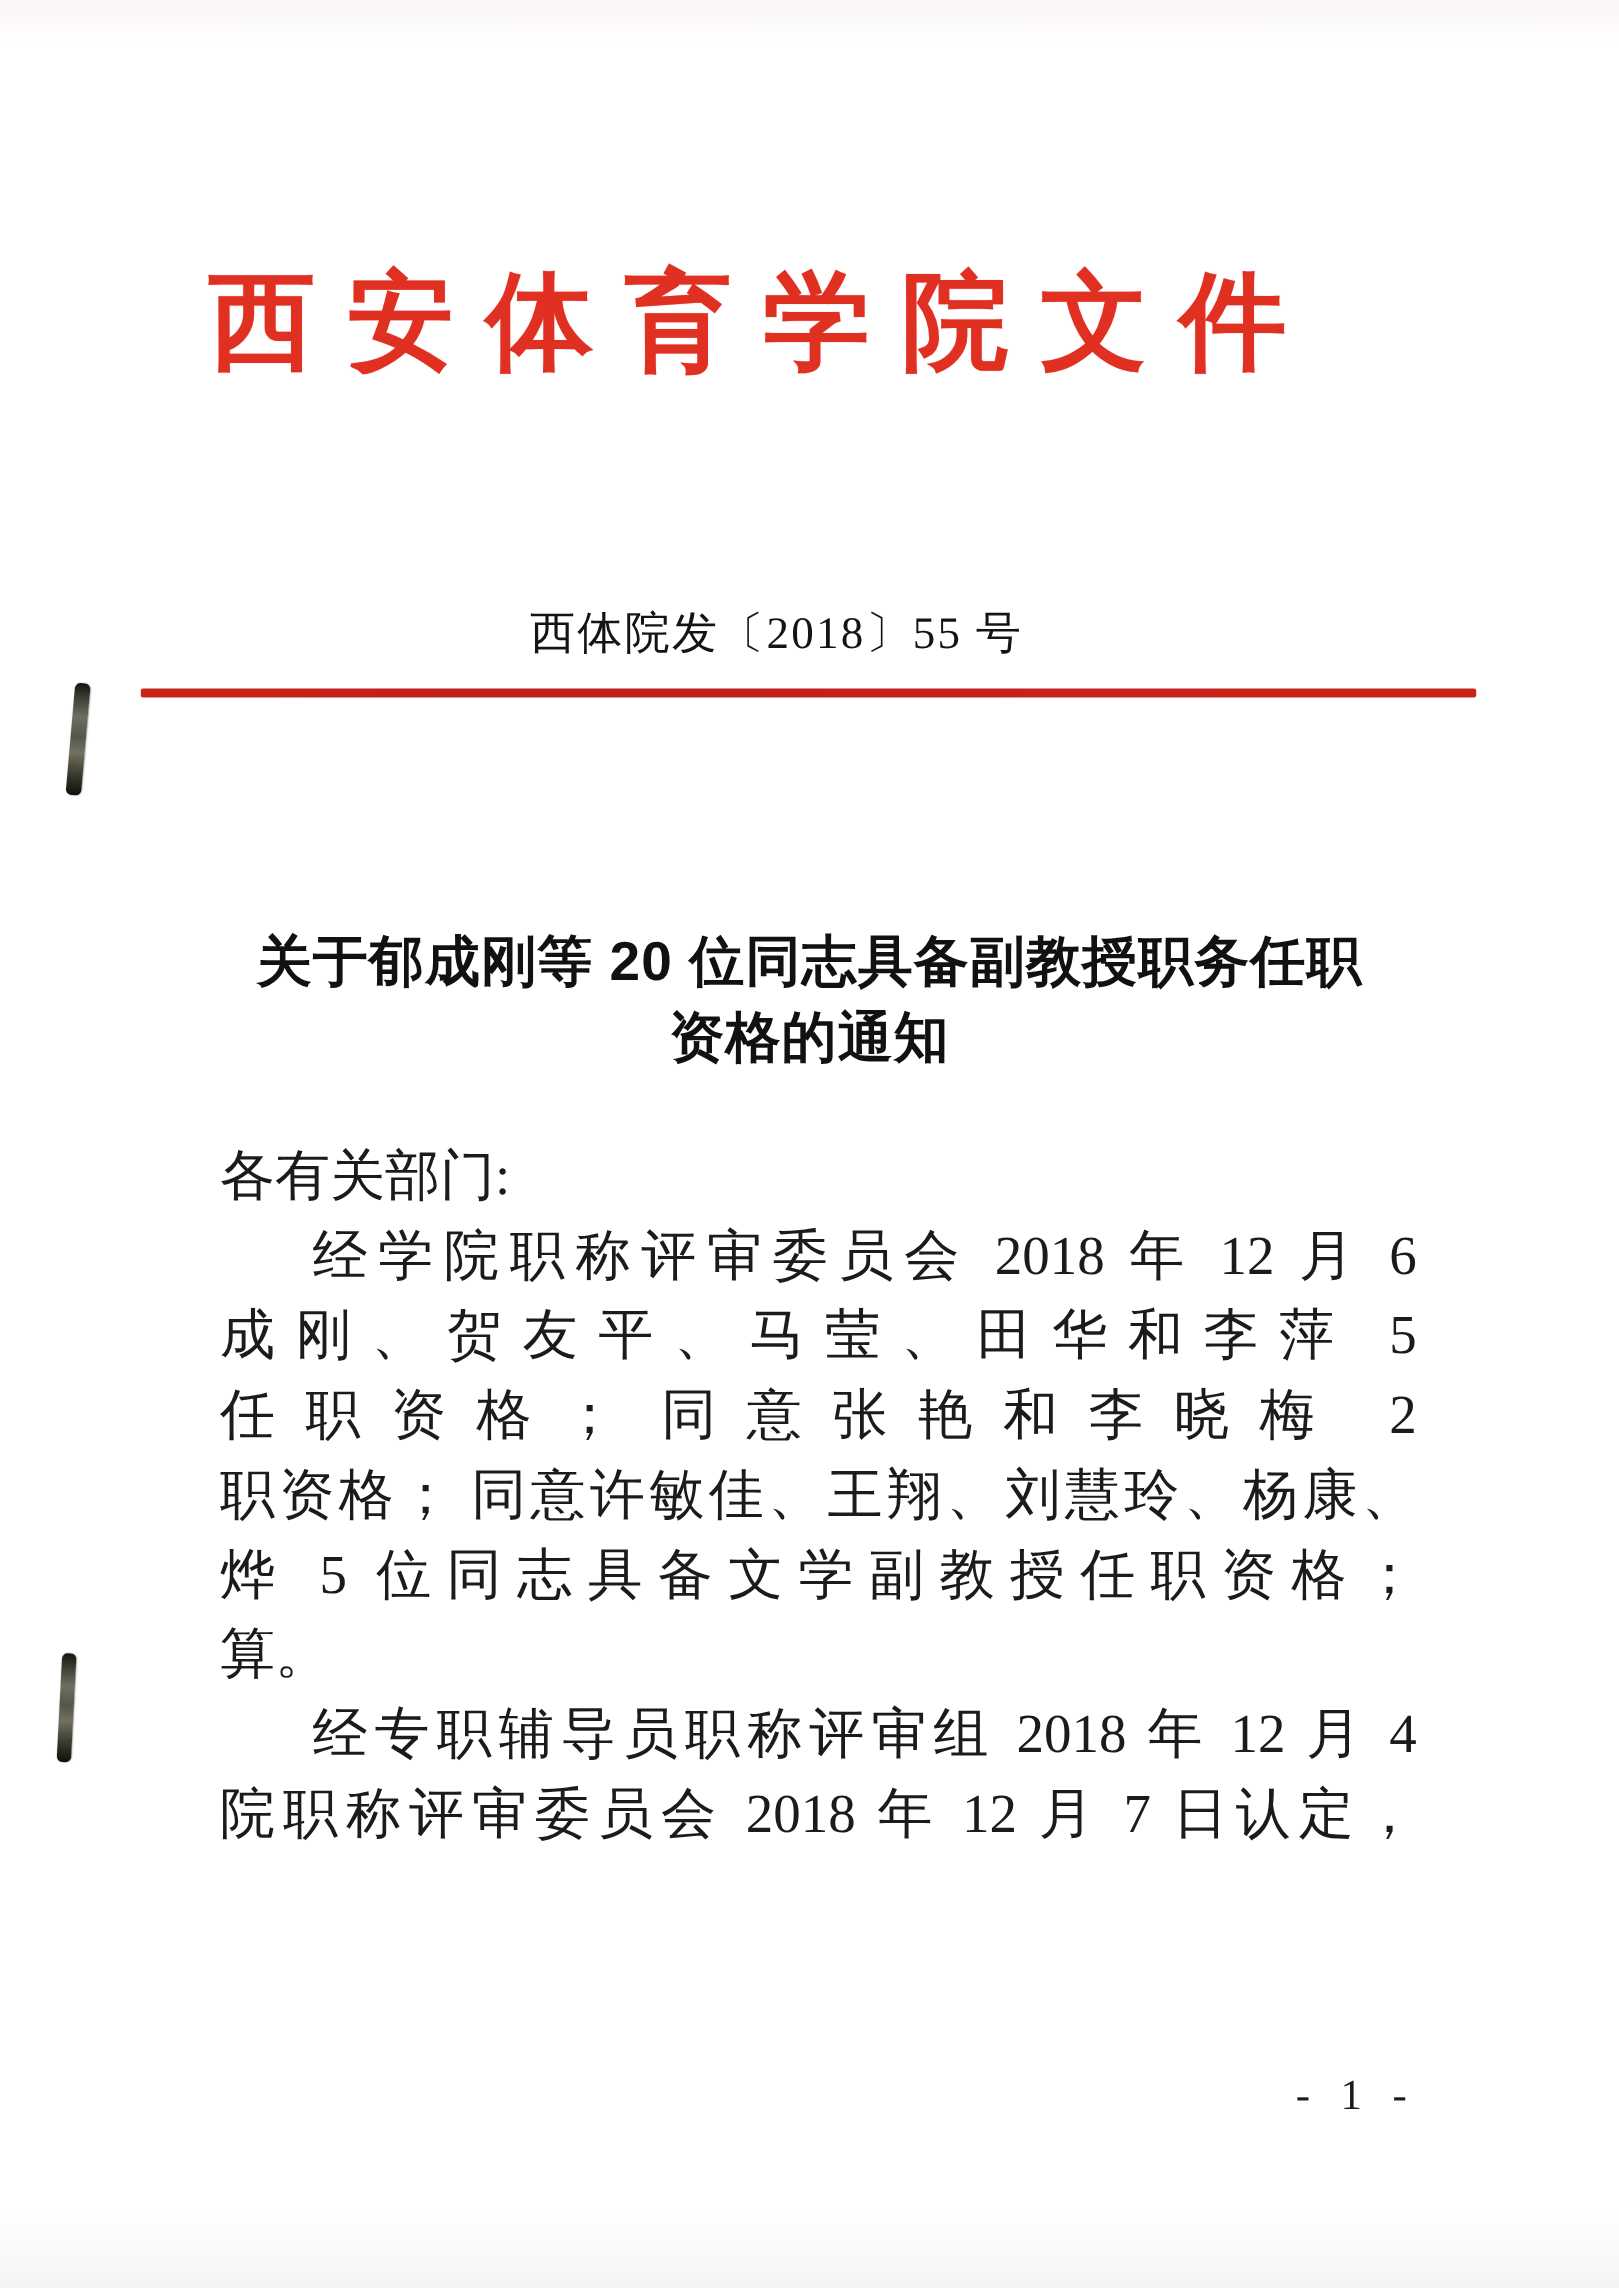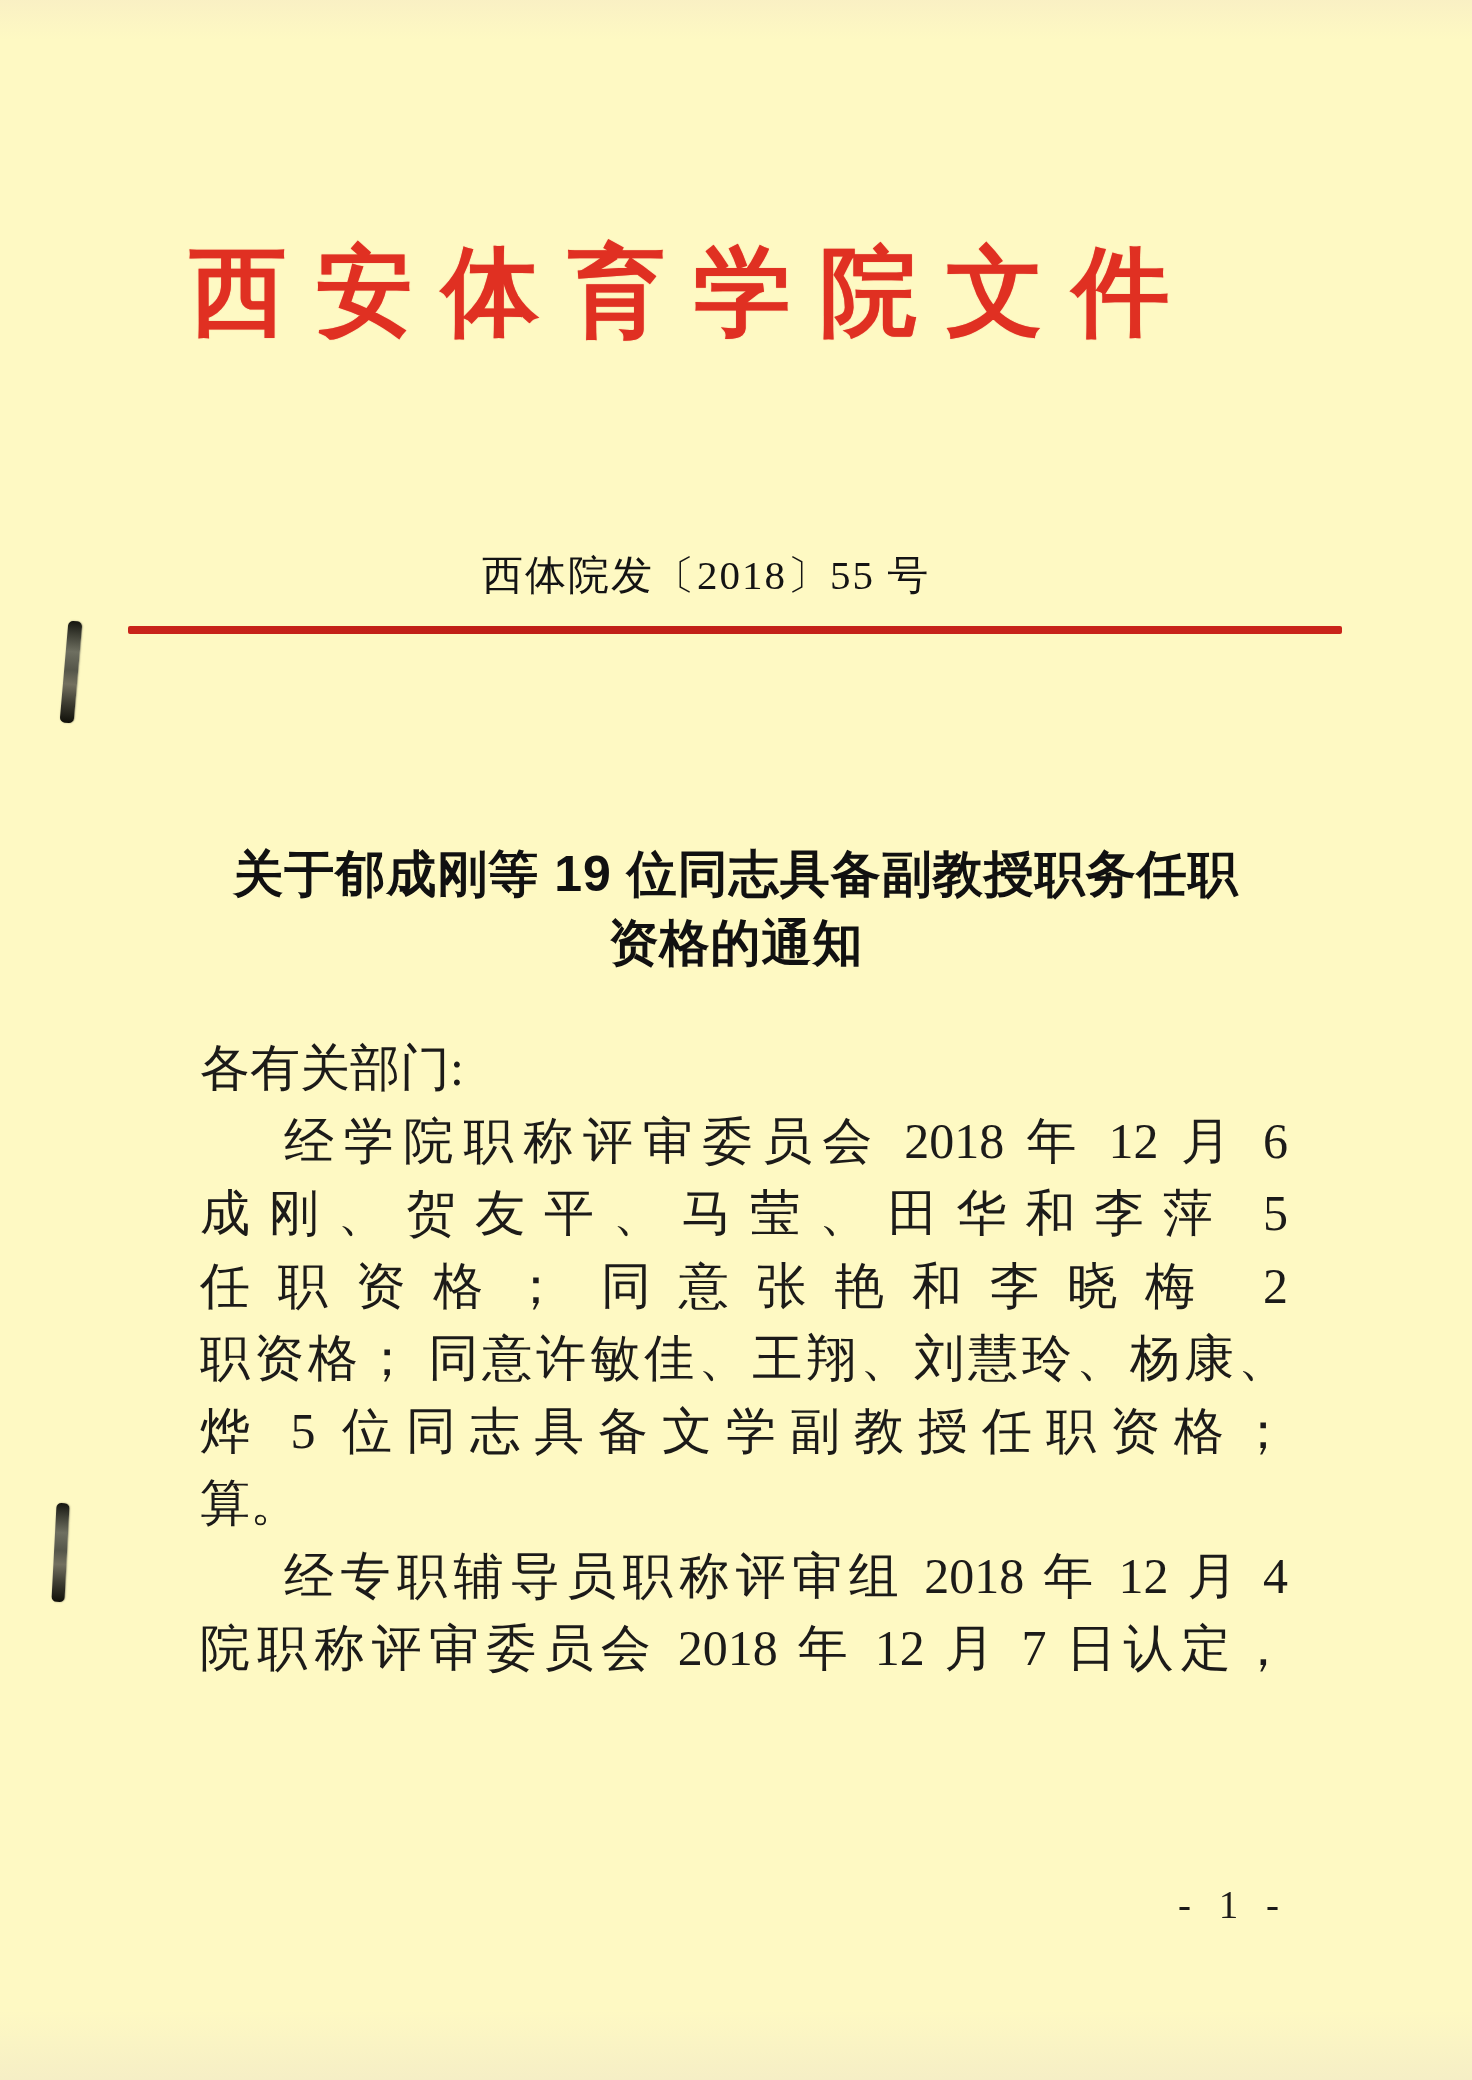--- a/index.html
+++ b/index.html
@@ -5,21 +5,21 @@
   html, body {
     margin: 0;
     padding: 0;
     background: #e8e6e2;
   }
   .page {
     position: relative;
     width: 1472px;
     height: 2080px;
     margin: 0 auto;
-    background: #fef9c3;
+    background: #ffffff;
     overflow: hidden;
     font-family: "Liberation Serif", "DejaVu Serif", serif;
     color: #1e1d1b;
   }
   
   .page::before {
     content: "";
     position: absolute;
     left: 0; top: 0; right: 0; height: 40px;
     background: linear-gradient(180deg, rgba(230,200,200,0.18), rgba(230,200,200,0));
@@ -149,21 +149,21 @@
 
   <div class="doc-number">西体院发〔2018〕55 号</div>
 
   <div class="red-line"></div>
 
   <div class="staple staple-1"></div>
 
   <div class="staple staple-2"></div>
 
   <div class="notice-title">
-    <div>关于郁成刚等 19 位同志具备副教授职务任职</div>
+    <div>关于郁成刚等 20 位同志具备副教授职务任职</div>
     <div>资格的通知</div>
   </div>
 
   <div class="doc-body">
     <div class="line">各有关部门:</div>
     <div class="line just indent">经学院职称评审委员会 2018 年 12 月 6 日评审，同意郁</div>
     <div class="line just">成刚、贺友平、马莹、田华和李萍 5 位同志具备体育学副教授</div>
     <div class="line just">任职资格； 同意张艳和李晓梅 2 位同志具备艺术学副教授任</div>
     <div class="line just">职资格； 同意许敏佳、王翔、刘慧玲、杨康、徐娜、严峰和田</div>
     <div class="line just">烨 5 位同志具备文学副教授任职资格； 同意王廷璇同志具备</div>

